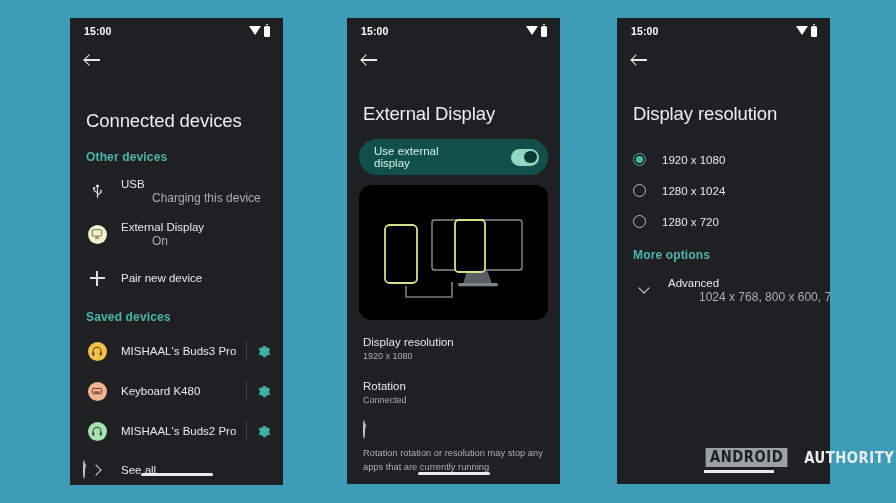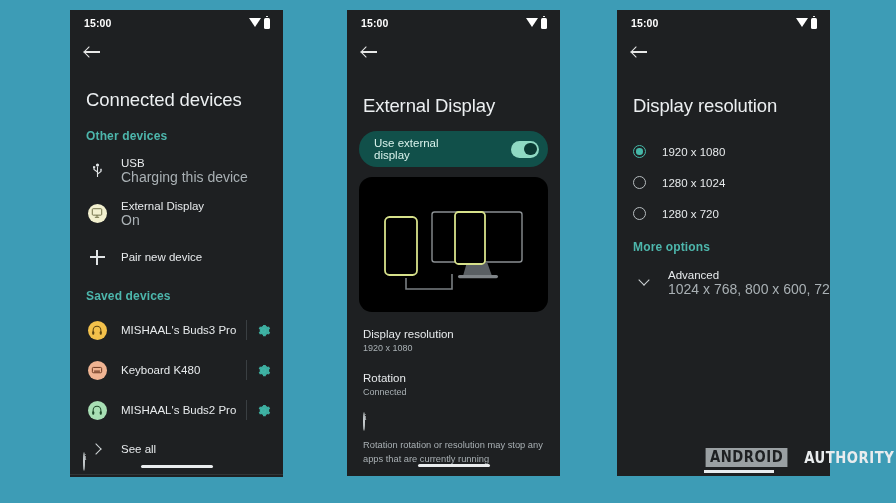--- a/index.html
+++ b/index.html
@@ -14,21 +14,21 @@
   }
 
   .stage {
     position: absolute;
     inset: 0;
   }
 
   
   .phone {
     position: absolute;
-    top: 10px;
+    top: 18px;
     width: 213px;
     height: 467px;
     background: #1e2022;
     overflow: hidden;
   }
   #phone-1 { left: 70px; }
   #phone-2 { left: 347px; height: 466px; }
   #phone-3 { left: 617px; height: 466px; }
 
   
@@ -103,21 +103,21 @@
   }
 
   
   .page-title {
     color: #eceff1;
     font-size: 18.5px;
     font-weight: 400;
     padding: 0 16px;
     letter-spacing: -0.1px;
   }
-  #phone-1 .page-title { margin-top: 21px; }
+  #phone-1 .page-title { margin-top: 34px; }
   #phone-2 .page-title { margin-top: 27px; }
   #phone-3 .page-title { margin-top: 27px; }
 
   
   .section-head {
     color: #4db6ac;
     font-size: 12px;
     font-weight: bold;
     padding: 0 16px;
     letter-spacing: .15px;
@@ -141,23 +141,24 @@
   }
   .row-txt { flex: 1; min-width: 0; }
   .row-title {
     color: #e7eaec;
     font-size: 11.5px;
     line-height: 15px;
     white-space: nowrap;
   }
   .row-sub {
     color: #a9b0b4;
-    font-size: 14px;
+    font-size: 12px;
     line-height: 13px;
     white-space: nowrap;
+    margin-left: 31px;
   }
 
   
   .av {
     width: 19px; height: 19px;
     border-radius: 50%;
     display: flex;
     align-items: center;
     justify-content: center;
   }

